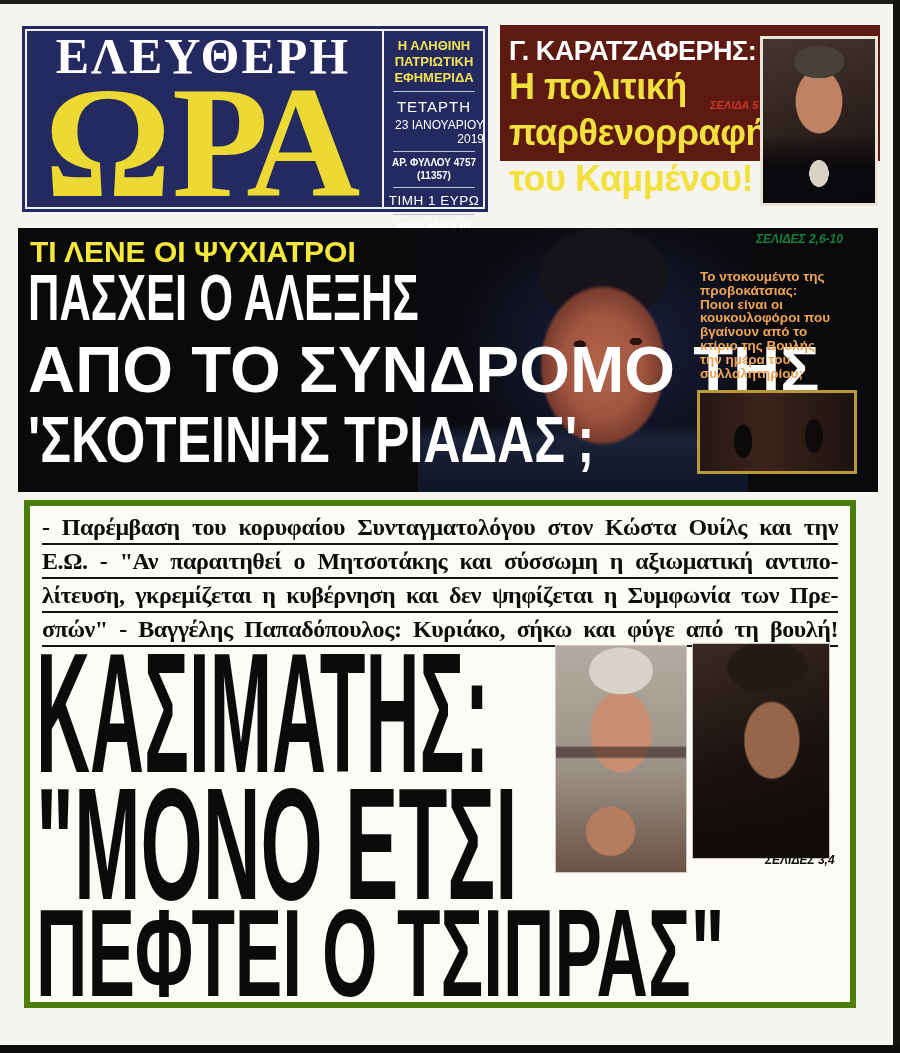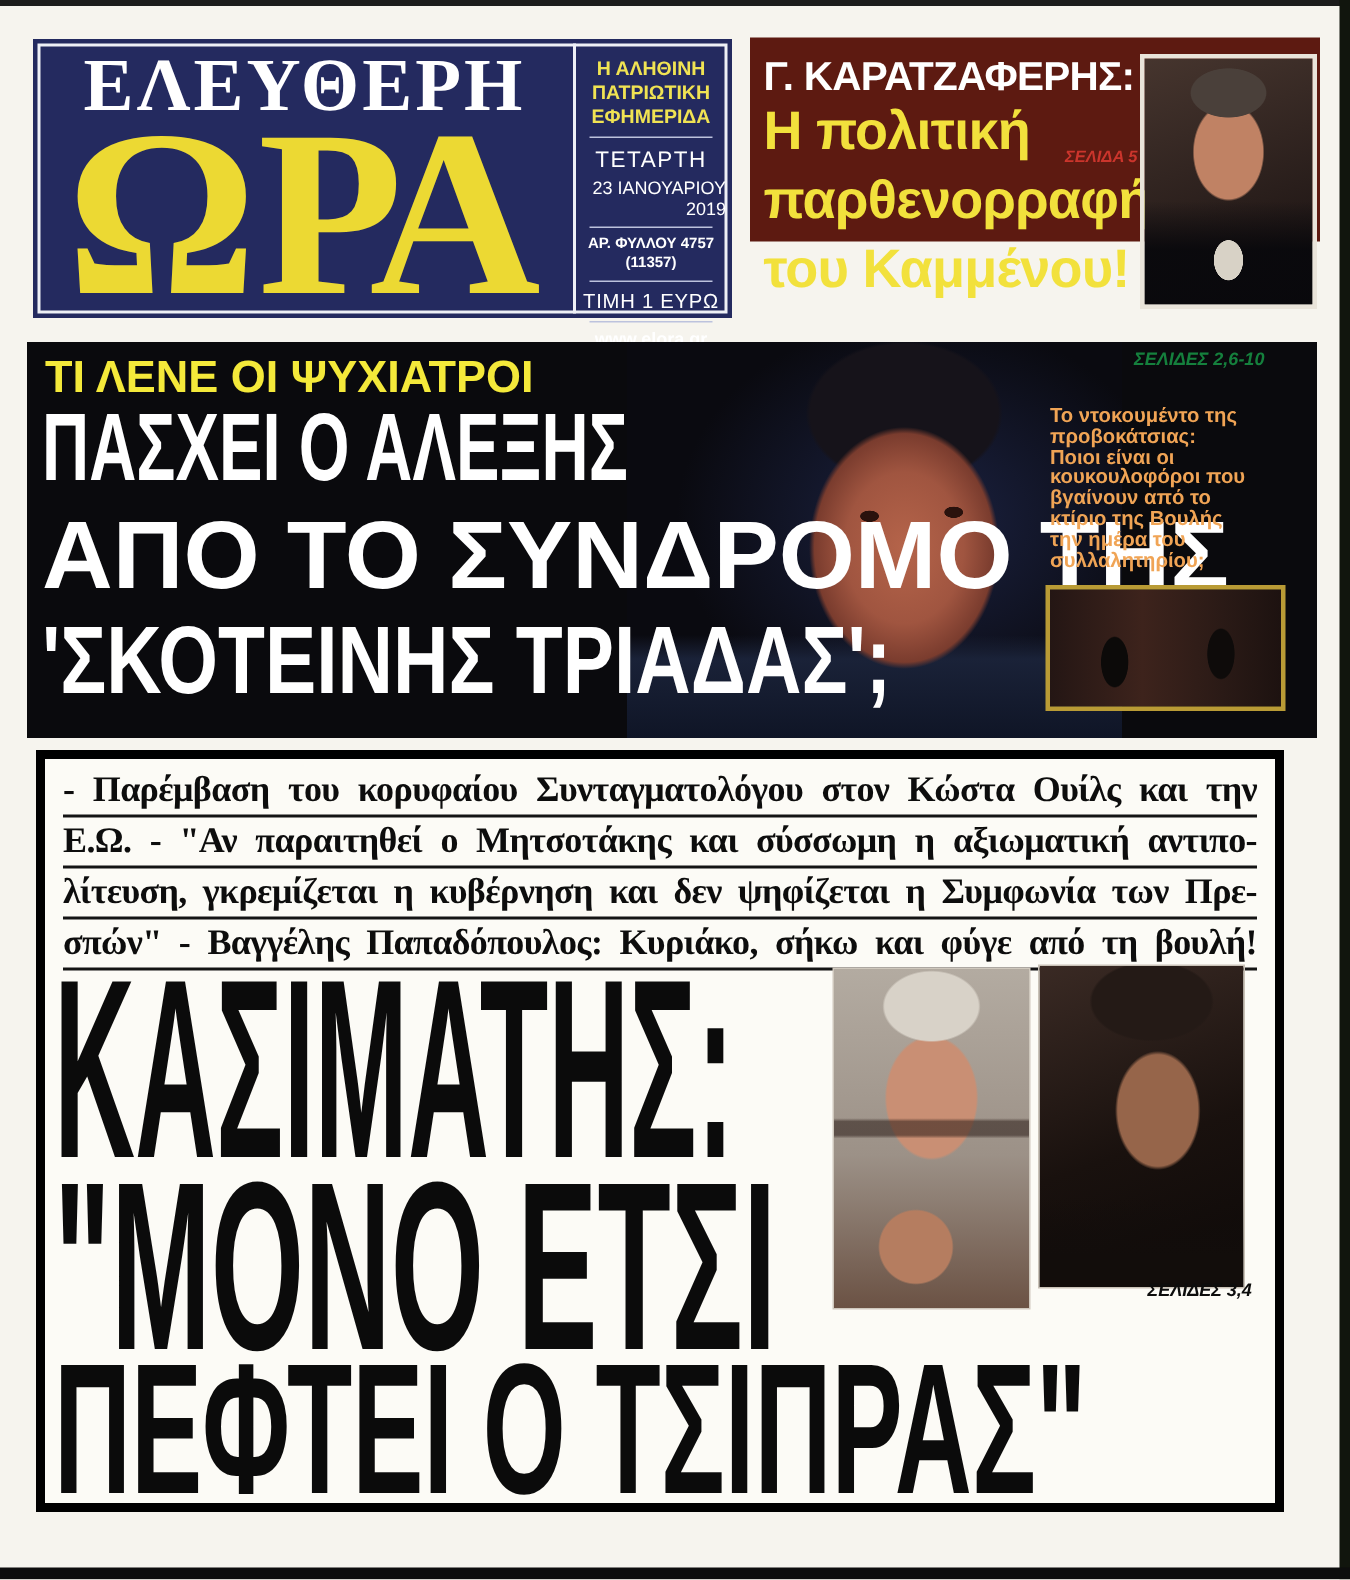--- a/index.html
+++ b/index.html
@@ -78,21 +78,21 @@
     color:#f0a455; font-weight:bold; font-size:13.5px; line-height:13.8px; white-space:pre-line; }
   .hooded-photo { position:absolute; left:679px; top:162px; width:154px; height:78px;
     border:3px solid #b99b35;
     background:
       radial-gradient(ellipse 13px 24px at 28% 62%, #0c0a09 0 68%, rgba(0,0,0,0) 72%),
       radial-gradient(ellipse 13px 24px at 74% 55%, #0e0b0a 0 68%, rgba(0,0,0,0) 72%),
       linear-gradient(90deg, #241614 0%, #3d231c 40%, #2a1a16 75%, #1d1210 100%); }
 
   
   .frame { left:24px; top:500px; width:832px; height:508px; box-sizing:border-box;
-    border:6px solid #000000; background:#fcfbf6; }
+    border:6px solid #4d7c0f; background:#fcfbf6; }
   .sub-lines { margin:5px 12px 0 12px; font-family:"Liberation Serif", serif;
     font-weight:bold; font-size:24px; letter-spacing:-0.4px; color:#0d0d0d; }
   .sub-line { line-height:32px; border-bottom:2px solid #141414;
     text-align:justify; text-align-last:justify; }
   .mega { position:absolute; left:6px; color:#0b0b0b; font-weight:bold;
     font-size:170px; line-height:1; white-space:nowrap; }
   .mega > span { display:inline-block; transform-origin:left top; }
   .mega-l1 { top:122px; } .mega-l1 > span { transform:scaleX(0.44); }
   .mega-l2 { top:258px; font-size:160px; } .mega-l2 > span { transform:scaleX(0.50); }
   .mega-l3 { top:385px; font-size:124px; } .mega-l3 > span { transform:scaleX(0.574); }

